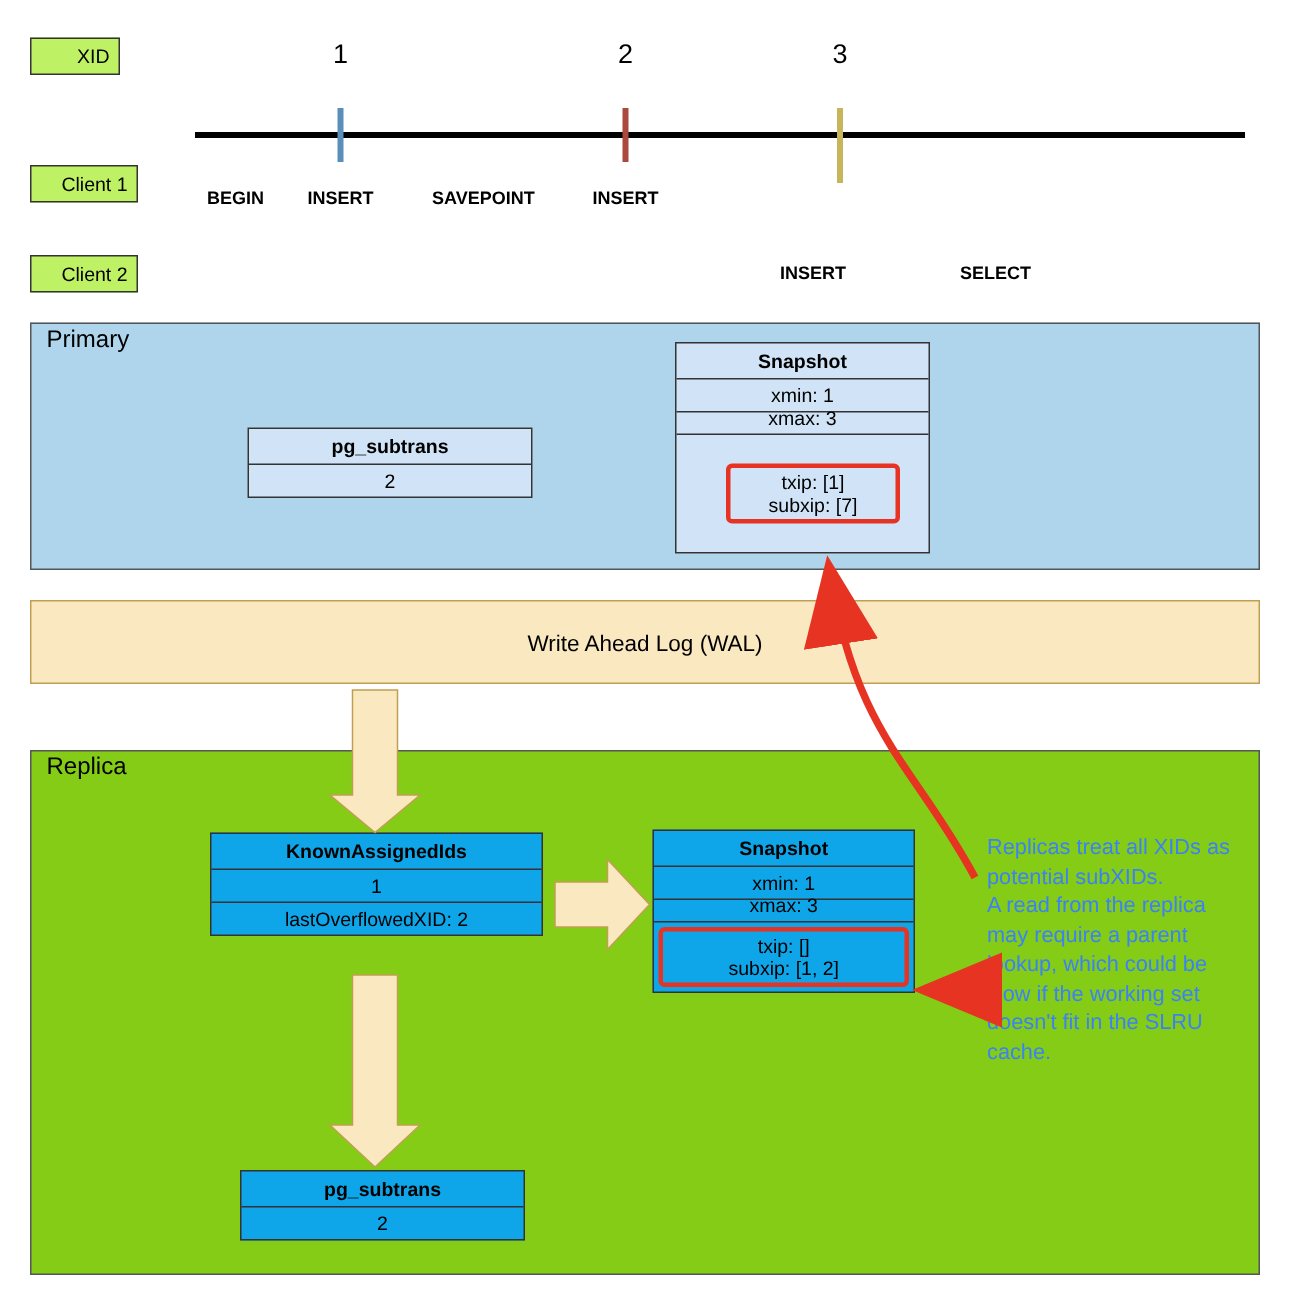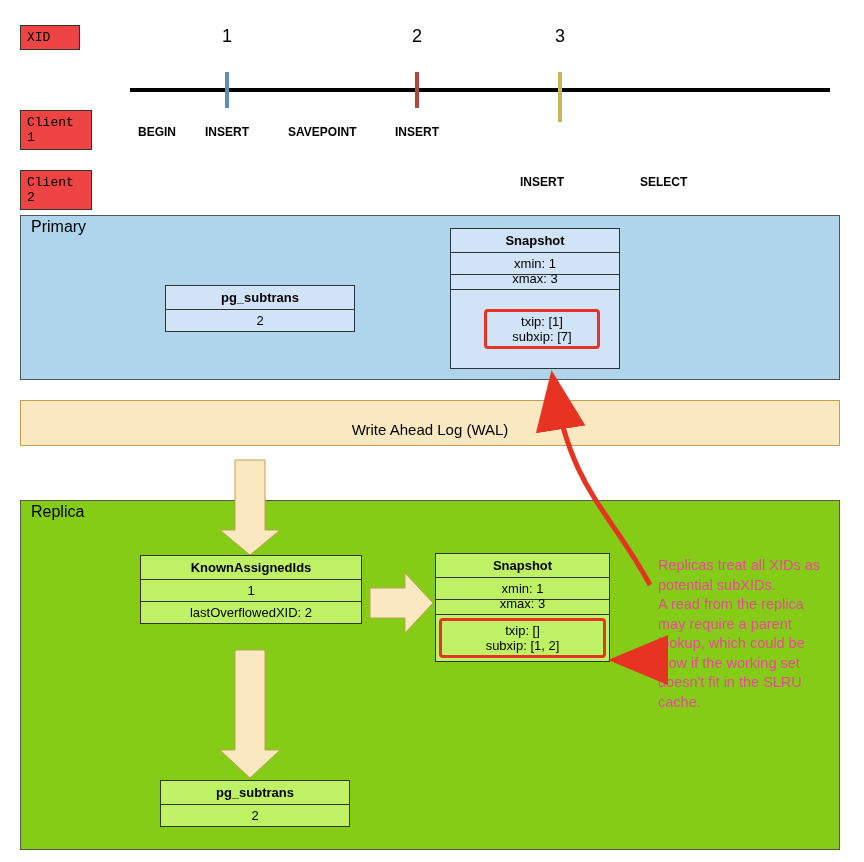--- a/index.html
+++ b/index.html
@@ -7,25 +7,24 @@
     margin: 0;
     padding: 10px;
     font-family: Verdana, Arial, sans-serif;
     font-size: 13px;
     background: #fff;
     width: 864px;
   }
   .container { position: relative; width: 844px; height: 842px; }
   .label-box {
     position: absolute;
-    background: #ef4444;
+    background: #bef264;
     border: 1px solid #333;
-    text-align: left;
+    text-align: right;
     padding: 4px 6px;
-    font-family: Liberation Mono, monospace;
   }
   .timeline-line {
     position: absolute;
     height: 4px;
     background: #000;
   }
   .tick {
     position: absolute;
     width: 4px;
     height: 36px;
@@ -63,38 +62,38 @@
     padding: 4px 0;
   }
   .table-box .trow {
     text-align: center;
     border-bottom: 1px solid #333;
     padding: 3px 0;
     font-size: 13px;
   }
   .table-box .trow:last-child { border-bottom: none; }
   .table-box.blue { background: #d1e3f6; }
-  .table-box.pink { background: #bef264; }
+  .table-box.pink { background: #0ea5e9; }
   .wal-box {
     position: absolute;
     background: #fae9c0;
     border: 1px solid #c0a050;
     text-align: center;
     font-size: 15px;
     line-height: 58px;
   }
   .redbox {
     border: 3px solid #e63324;
     border-radius: 4px;
     margin: 3px;
     padding: 2px 0;
   }
   .annotation {
     position: absolute;
-    color: #ec4899;
+    color: #3b82f6;
     font-size: 14.5px;
     line-height: 1.35;
   }
   svg.overlay {
     position: absolute;
     top: 0; left: 0;
     width: 844px; height: 842px;
     pointer-events: none;
   }
 </style>
@@ -138,21 +137,21 @@
     <div class="trow" style="text-align:center;"><span>xmin: 1</span></div>
     <div class="trow" style="border-top:none; margin-top:-4px; padding-top:0;"><span>xmax: 3</span></div>
     <div class="trow" style="padding:16px;margin-left:14px;">
       <div class="redbox">
         <div><span>txip: [1]</span></div>
         <div><span>subxip: [7]</span></div>
       </div>
     </div>
   </div>
 
-  <div class="wal-box" style="left:10px; top:390px; width:820px; height:46px;">
+  <div class="wal-box" style="left:10px; top:390px; width:820px; height:56px;">
     <span>Write Ahead Log (WAL)</span>
   </div>
 
   <div class="panel" style="left:10px; top:490px; width:820px; height:350px; background:#84cc16;">
     <div class="panel-title"><span>Replica</span></div>
   </div>
 
   <div class="table-box pink" style="left:130px; top:545px; width:222px;">
     <div class="thead"><span>KnownAssignedIds</span></div>
     <div class="trow"><span>1</span></div>

